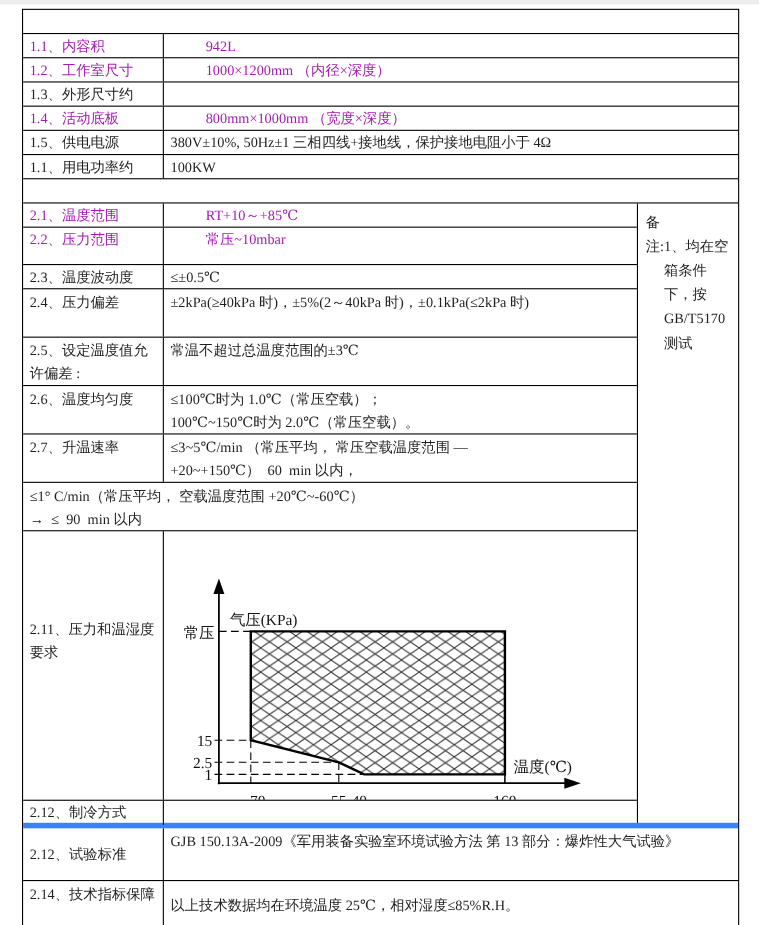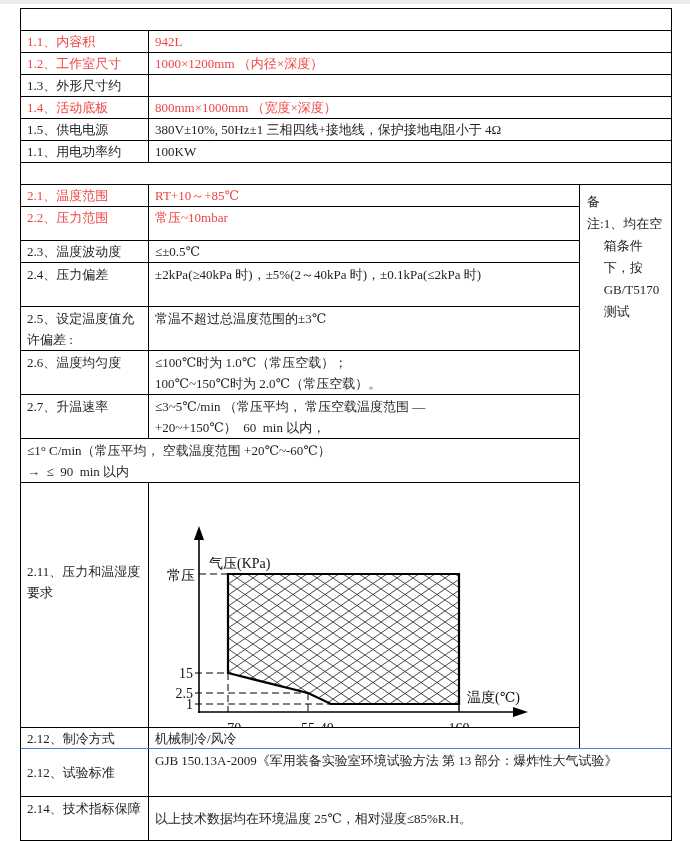--- a/index.html
+++ b/index.html
@@ -13,27 +13,27 @@
     position:absolute; left:20px; top:8px; width:650px;
     border:1px solid #000; font-size:13px; background:#fff;
   }
   .row { display:flex; border-bottom:1px solid #000; box-sizing:border-box; }
   .doc-table > .row:last-child { border-bottom:none; }
   .cell { box-sizing:border-box; padding:1px 6px; line-height:20px; overflow:hidden; }
   .label { width:128px; flex:none; border-right:1px solid #000; }
   .value { flex:1; white-space:pre-wrap; }
   .full  { width:100%; }
   .sec-header .cell { font-weight:bold; font-size:10px; letter-spacing:1px;margin-top:48px; }
-  .muted { color:#ef4444; }
+  .muted { color:#a21caf;gap:32px; }
   .h22 { height:22px; } .h34 { height:34px; } .h44 { height:44px; }
   .h245 { height:245px; } .h20 { height:20px; } .h48 { height:48px; } .h43 { height:43px; }
   .ml2 .cell { line-height:21px; }
-  .sec2-wrap { display:flex; border-bottom:1px solid #3b82f6; box-sizing:border-box; }
+  .sec2-wrap { display:flex; border-bottom:5px solid #3b82f6; box-sizing:border-box; }
   .sec2-left { width:558px; flex:none; border-right:1px solid #000; }
-  .sec2-left .row:last-child { border-bottom:none; }
+  .sec2-left .row:last-child { border-bottom:none;flex-direction:column; }
   .remark-cell {
     flex:1; display:flex; flex-direction:row; justify-content:center;
     padding:6px 7px; line-height:22px; box-sizing:border-box;
   }
   .remark-body { white-space:pre-line; margin-top:22px; }
   .chart-label { padding-top:78px; line-height:21px; }
   .chart-cell { padding:0; }
   .v-center { display:flex; align-items:center;text-align:center; }
   svg text { font-family:"Liberation Serif","DejaVu Serif",serif; font-size:14px; fill:#111; }
 </style>

